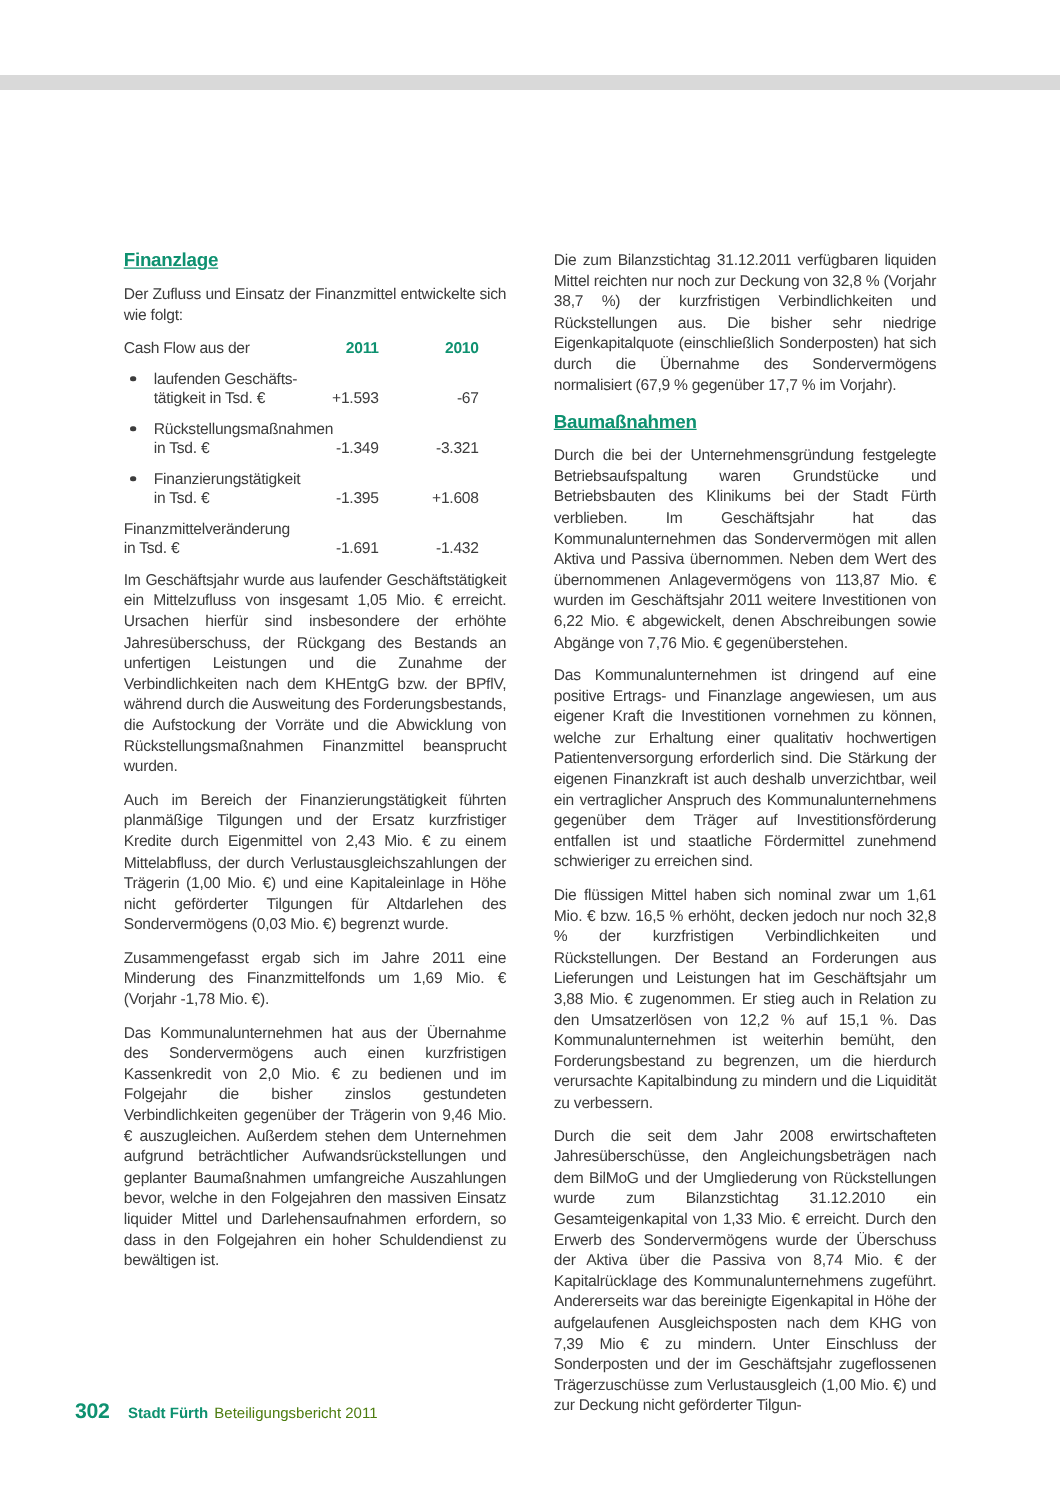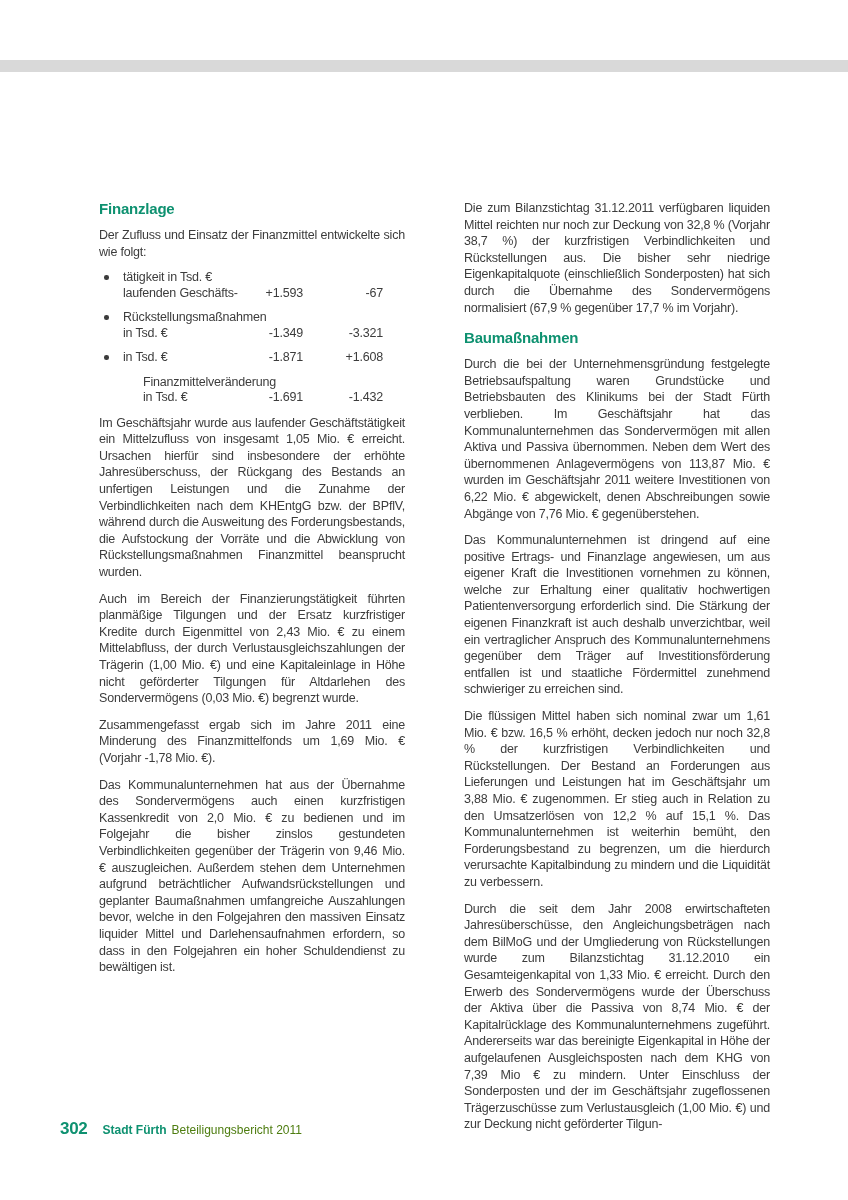--- a/index.html
+++ b/index.html
@@ -7,38 +7,38 @@
     position:relative; width:848px; height:1200px; background:#ffffff;
     font-family:"Liberation Sans", sans-serif;
     color:#3c3c3c; overflow:hidden;
   }
   .topbar {
     position:absolute; left:0; top:60px; width:848px; height:12px;
     background:#d9d9d9;
   }
   .col { position:absolute; top:200px; width:306px; }
   .col-left  { left:99px; }
-  .col-right { left:464px; }
+  .col-right { left:443px; }
 
   .body-text, .cf-header, .cf-row {
     font-size:12.5px; line-height:16.6px; letter-spacing:-0.2px;
   }
   p.body-text { margin:0 0 10px 0; text-align:justify; }
 
   h2.section-heading {
     margin:0 0 10px 0; font-size:15px; font-weight:bold;
-    color:#0e9170; letter-spacing:-0.2px; line-height:17px;
+    color:#0e9170; letter-spacing:-0.2px; line-height:17px;text-decoration:underline;
   }
   .col-right h2.section-heading { margin-top:13px; }
 
   
   .cf-header { position:relative; margin:2px 0 9px 0; }
   .cf-header .year { position:absolute; bottom:0; font-weight:bold; color:#0e9170; }
   .cf-row { position:relative; padding-left:24px; margin-bottom:9px; line-height:15.5px; }
-  .cf-row.no-bullet { padding-left:0;margin-left:44px; }
+  .cf-row.no-bullet { padding-left:0; }
   .cf-row .dot {
     position:absolute; left:5px; top:5px; width:4.5px; height:4.5px;
     border-radius:50%; background:#3c3c3c;
   }
   .val { position:absolute; bottom:0; }
   .pos-2011 { right:102px; }
   .pos-2010 { right:22px; }
 
   
   .footer {
@@ -58,41 +58,47 @@
 
 <div id="page">
 
   <div class="topbar"></div>
 
   <div class="col col-left">
     <h2 class="section-heading">Finanzlage</h2>
 
     <p class="body-text">Der Zufluss und Einsatz der Finanzmittel entwickelte sich wie folgt:</p>
 
+    <div class="cf-header">
+      <span>Cash Flow aus der</span>
+      <span class="year val pos-2011">2011</span>
+      <span class="year val pos-2010">2010</span>
+    </div>
 
     <div class="cf-row">
       <span class="dot"></span>
+      <div>laufenden Geschäfts-</div>
       <div>tätigkeit in Tsd. €</div>
-      <div>laufenden Geschäfts-</div>
       <span class="val pos-2011">+1.593</span>
       <span class="val pos-2010">-67</span>
     </div>
 
     <div class="cf-row">
       <span class="dot"></span>
       <div>Rückstellungsmaßnahmen</div>
       <div>in Tsd. €</div>
       <span class="val pos-2011">-1.349</span>
       <span class="val pos-2010">-3.321</span>
     </div>
 
     <div class="cf-row">
       <span class="dot"></span>
+      <div>Finanzierungstätigkeit</div>
       <div>in Tsd. €</div>
-      <span class="val pos-2011">-1.871</span>
+      <span class="val pos-2011">-1.395</span>
       <span class="val pos-2010">+1.608</span>
     </div>
 
     <div class="cf-row no-bullet">
       <div>Finanzmittelveränderung</div>
       <div>in Tsd. €</div>
       <span class="val pos-2011">-1.691</span>
       <span class="val pos-2010">-1.432</span>
     </div>
 

